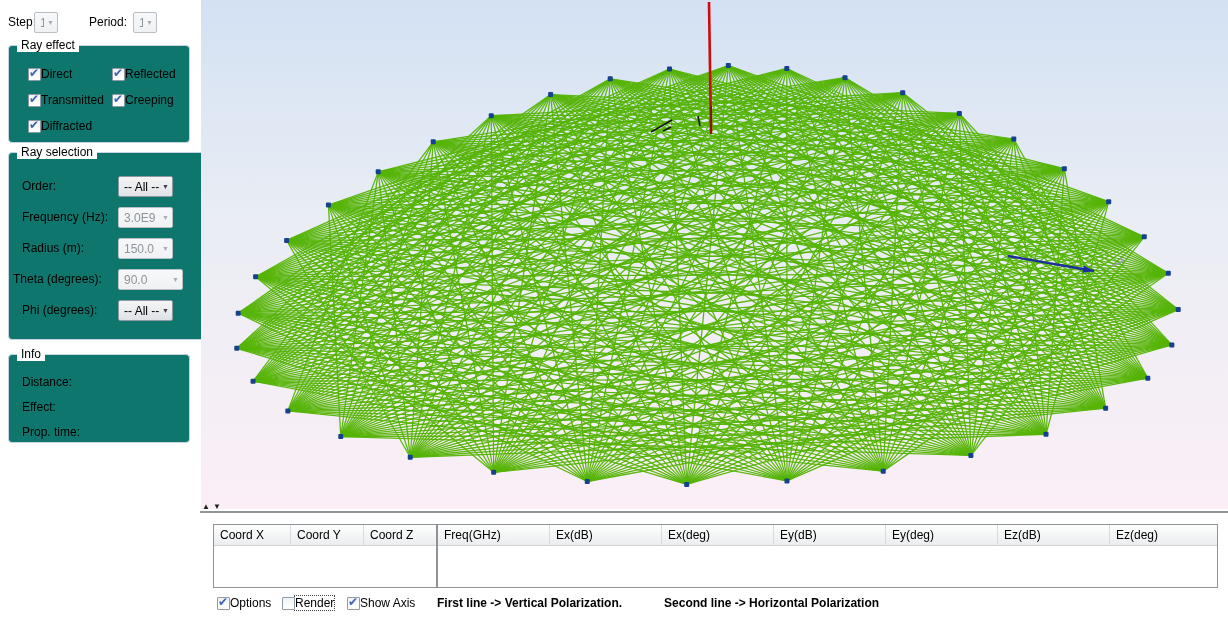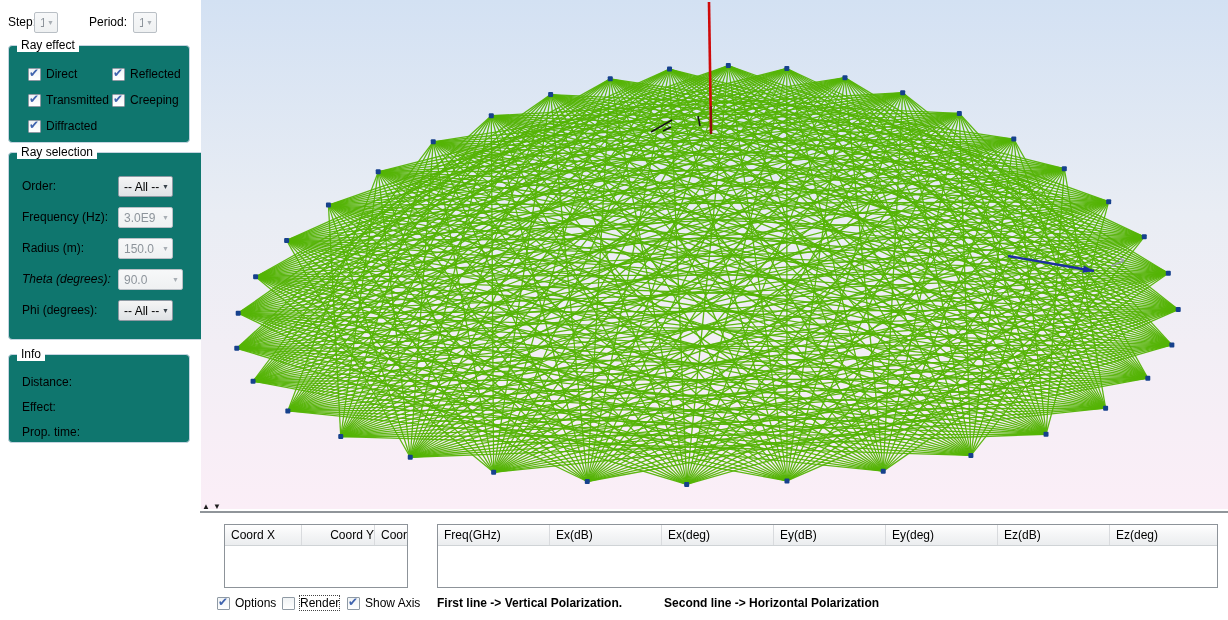--- a/index.html
+++ b/index.html
@@ -16,21 +16,21 @@
 
   
   .combo{position:absolute;height:21px;box-sizing:border-box;border:1px solid #8e99a3;border-radius:2px;
     background:linear-gradient(180deg,#f5f5f5,#e9ebed 55%,#dfe2e5);display:flex;align-items:center;cursor:default;}
   .combo .txt{flex:1;padding:0 2px 0 5px;white-space:nowrap;overflow:hidden;}
   .combo .arr{width:13px;flex:none;text-align:center;font-size:7px;color:#39424a;}
   .combo.disabled{border-color:#b9bfc5;background:linear-gradient(180deg,#f7f8f9,#eff1f2);color:#8d949b;}
   .combo.disabled .arr{color:#a8aeb4;}
 
   
-  .cb-item{position:absolute;display:flex;align-items:center;gap:5px;height:16px;cursor:default;}
+  .cb-item{position:absolute;display:flex;align-items:center;height:16px;cursor:default;}
   .cb-box{width:13px;height:13px;box-sizing:border-box;border:1px solid #8f9aa4;border-radius:1px;flex:none;
     background:linear-gradient(180deg,#f0f3f5,#ffffff);position:relative;}
   .checked .cb-box::after{content:"\2714";position:absolute;left:0px;top:-3px;font-size:12px;font-weight:bold;color:#3f63ae;}
   .cb-label{white-space:nowrap;line-height:14px;}
   .focused .cb-label{outline:1px dotted #444;}
 
   
   #viewport{position:absolute;left:201px;top:0;width:1027px;height:509px;}
   #scene{position:absolute;left:0;top:0;}
 
@@ -105,21 +105,21 @@
       <span class="txt">3.0E9</span>
       <span class="arr">▼</span>
     </div>
 
     <span class="lbl" style="left:13px;top:88px;">Radius (m):</span>
     <div class="combo disabled" style="left:109px;top:85px;width:55px;">
       <span class="txt">150.0</span>
       <span class="arr">▼</span>
     </div>
 
-    <span class="lbl" style="left:13px;top:119px;font-style:italic;">Theta (degrees):</span>
+    <span class="lbl" style="left:4px;top:119px;">Theta (degrees):</span>
     <div class="combo disabled" style="left:109px;top:116px;width:65px;">
       <span class="txt">90.0</span>
       <span class="arr">▼</span>
     </div>
 
     <span class="lbl" style="left:13px;top:150px;">Phi (degrees):</span>
     <div class="combo" style="left:109px;top:147px;width:55px;">
       <span class="txt">-- All --</span>
       <span class="arr">▼</span>
     </div>
@@ -593,24 +593,24 @@
       <rect x="287.77984717105386" y="113.2629690750307" width="5" height="5" rx="1" fill="#16418c"></rect>
       <rect x="347.14271193392005" y="92.07139405548781" width="5" height="5" rx="1" fill="#16418c"></rect>
       <rect x="406.7343489602704" y="76.36205092628904" width="5" height="5" rx="1" fill="#16418c"></rect>
       <rect x="466.01064740254265" y="66.61226012910384" width="5" height="5" rx="1" fill="#16418c"></rect>
     </svg>
 </div>
 
 <div class="split-btns"><span>▲</span><span>▼</span></div>
 <div class="divider"></div>
 
-<div class="tbl" style="left:224px;top:524px;width:184px;height:64px;">
+<div class="tbl" style="left:213px;top:524px;width:224px;height:64px;">
   <div class="thead">
     <div class="th" style="width:77px;">Coord X</div>
-    <div class="th" style="width:73px;text-align:right;">Coord Y</div>
+    <div class="th" style="width:73px;">Coord Y</div>
     <div class="th" style="flex:1;">Coord Z</div>
   </div>
   <div class="tbody" style="height:41px;"></div>
 </div>
 
 <div class="tbl" style="left:437px;top:524px;width:781px;height:64px;">
   <div class="thead">
     <div class="th" style="width:112px;">Freq(GHz)</div>
     <div class="th" style="width:112px;">Ex(dB)</div>
     <div class="th" style="width:112px;">Ex(deg)</div>

